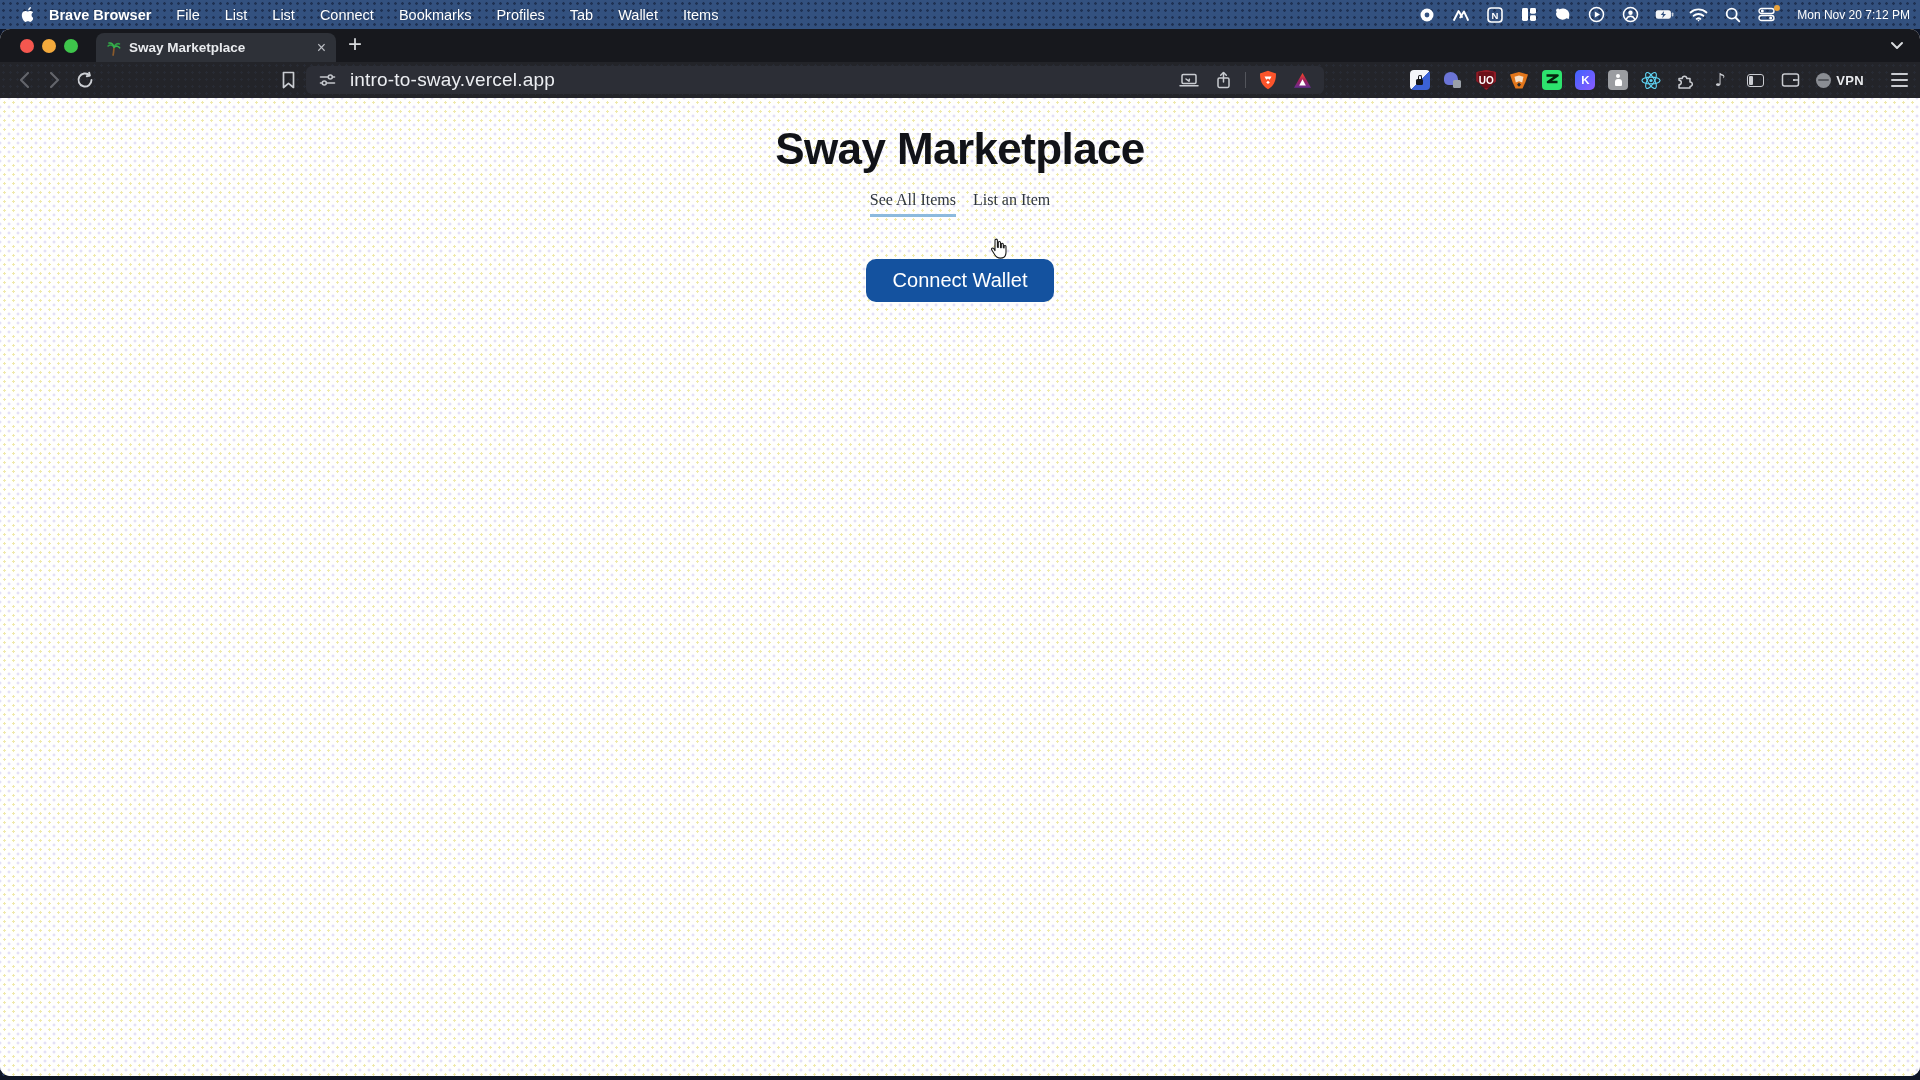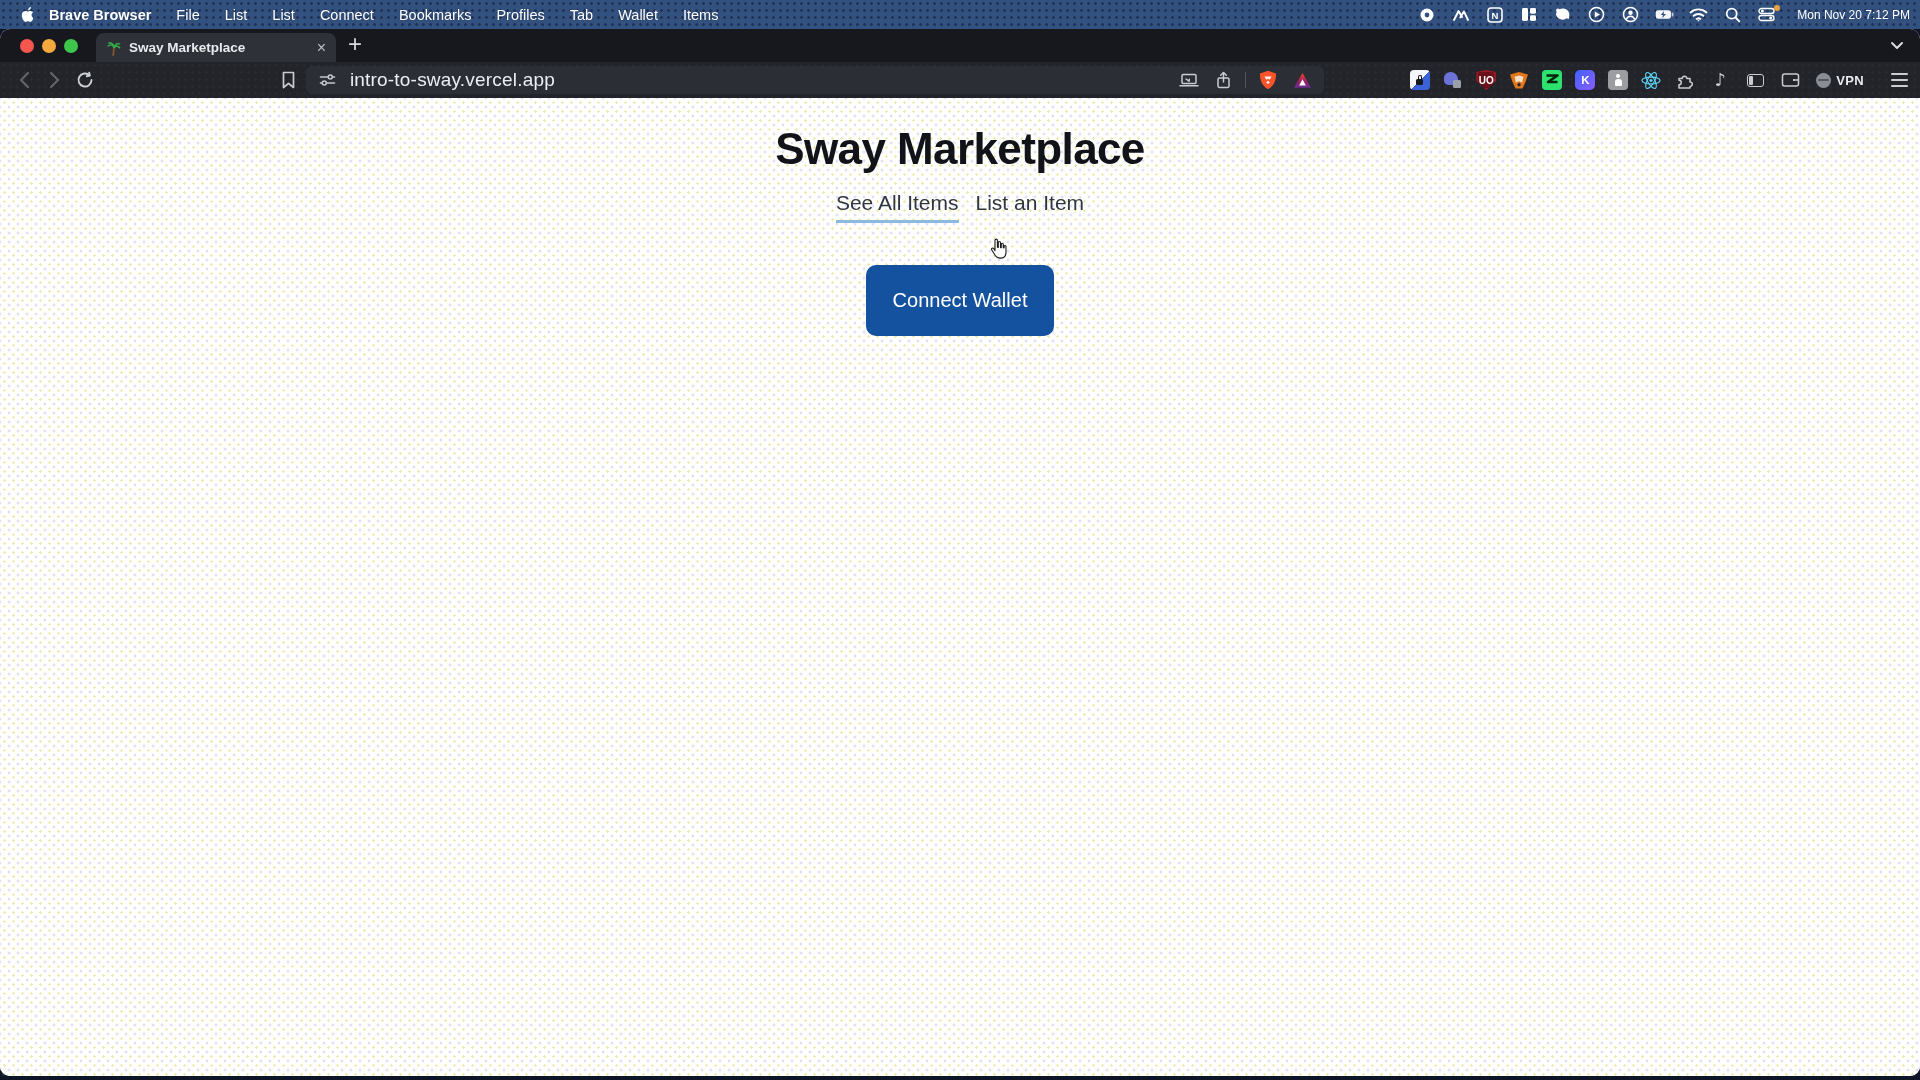--- a/index.html
+++ b/index.html
@@ -111,26 +111,26 @@
       radial-gradient(#efe9ab 1px, transparent 1.3px),
       radial-gradient(#d9d6f3 1px, transparent 1.3px);
     background-size:9px 9px;
     background-position:0 0, 4.5px 4.5px;
     display:flex; flex-direction:column; align-items:center;
   }
   .page h1 {
     margin-top:26px; font-size:44px; font-weight:700; color:#111318; letter-spacing:-.6px;
   }
   .page nav { margin-top:17px; display:flex; gap:17px; }
-  .navlink { font-size:21px; color:#2f3640; text-decoration:none; padding-bottom:5px; cursor:pointer; }
+  .navlink { font-size:16px; color:#2f3640; text-decoration:none; padding-bottom:5px; cursor:pointer;font-family:Liberation Serif, serif; }
   .navlink.active { border-bottom:3.5px solid #8cbade; }
   .connect {
     margin-top:42px; border:none; cursor:pointer;
     background:#14529f; color:#fff; font-family:"Liberation Sans", sans-serif;
-    font-size:20px; padding:24px 27px; border-radius:10px;
+    font-size:20px; padding:10px 27px; border-radius:10px;
   }
   .cursor { position:absolute; left:986px; top:236px; z-index:9; pointer-events:none; }
 </style>
 </head>
 <body>
 
 <div class="menubar">
   <span class="apple">
     <svg width="15" height="17" viewBox="0 0 20 23">
         <path fill="#fff" d="M13.6 5.9c.9-.1 2.1-.6 2.8-1.5.6-.8 1.1-1.9 1-3-1 .1-2.2.7-2.9 1.5-.6.7-1.1 1.9-.9 3zM16.5 6.7c-1.5 0-2.7.9-3.5.9-.8 0-1.9-.9-3.2-.9-1.6.1-3.2 1-4 2.5-1.7 3-.4 7.4 1.2 9.8.8 1.2 1.8 2.5 3.1 2.5 1.2-.1 1.7-.8 3.2-.8 1.4 0 1.9.8 3.2.8 1.3 0 2.2-1.2 3-2.4.9-1.4 1.3-2.7 1.3-2.8-.1 0-2.6-1-2.6-4 0-2.5 2-3.6 2.1-3.7-1.1-1.7-2.9-1.9-3.8-1.9z"></path>

